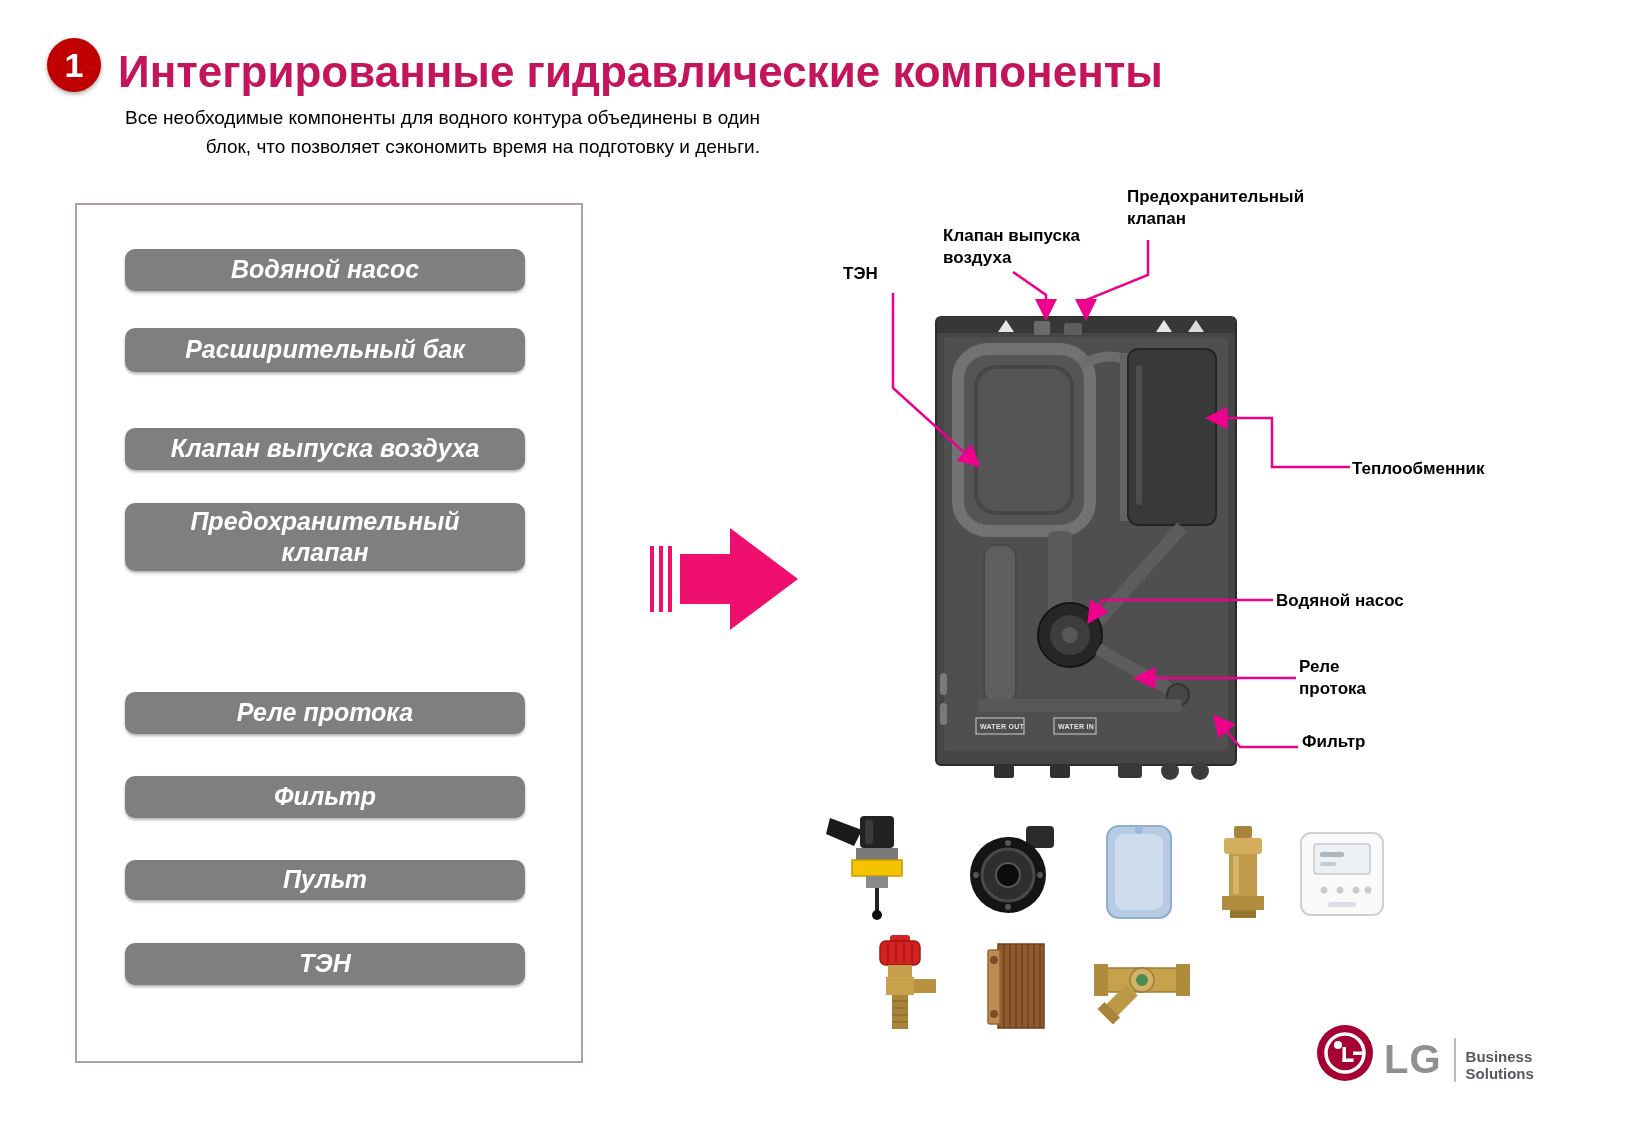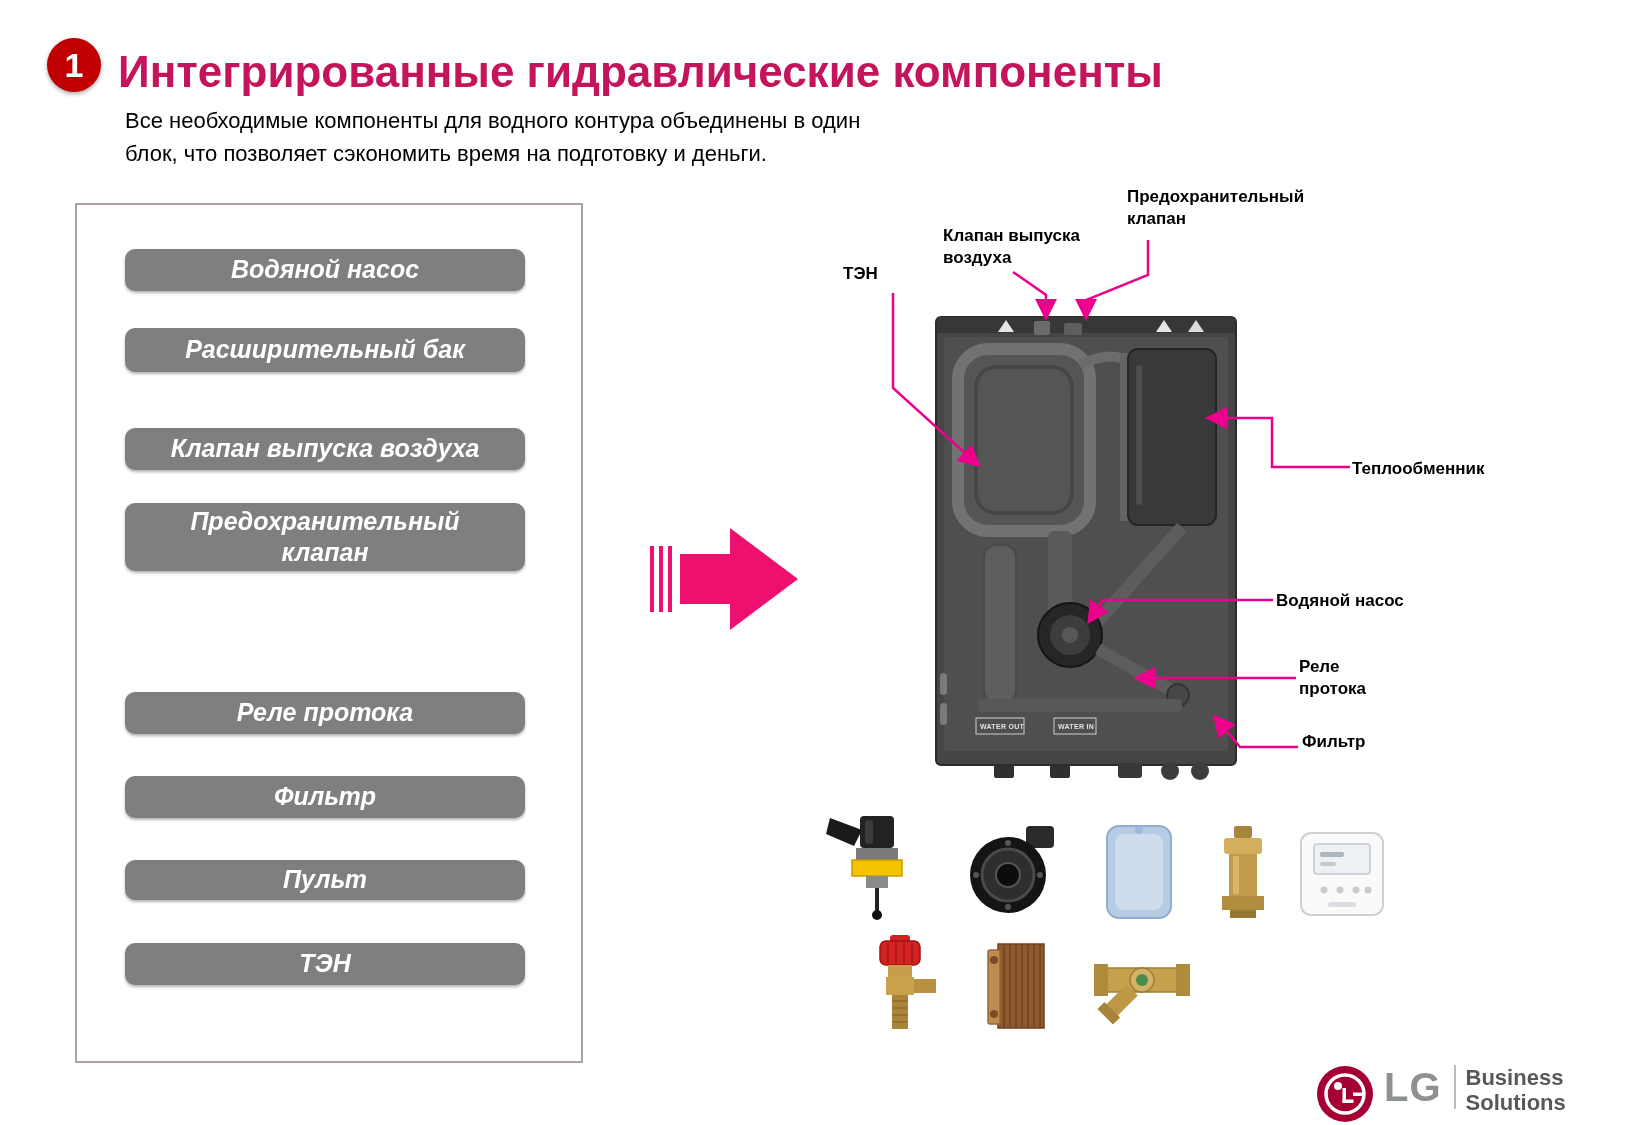--- a/index.html
+++ b/index.html
@@ -12,45 +12,45 @@
     --logo-magenta:#A50034;
   }
   *{margin:0;padding:0;box-sizing:border-box;}
   body{background:#fff;font-family:"Liberation Sans",sans-serif;}
   .slide{position:relative;width:1625px;height:1125px;background:#fff;overflow:hidden;}
 
   .badge{position:absolute;left:47px;top:38px;width:54px;height:54px;border-radius:50%;
     background:var(--badge-red);color:#fff;font-weight:bold;font-size:34px;
     display:flex;align-items:center;justify-content:center;box-shadow:0 2px 4px rgba(0,0,0,.35);}
   .title{position:absolute;left:118px;top:47px;font-size:44px;font-weight:bold;color:var(--title-crimson);white-space:nowrap;}
-  .subtitle{position:absolute;left:125px;top:104px;font-size:22px;color:#000;line-height:1.5;}
+  .subtitle{position:absolute;left:125px;top:104px;font-size:19px;color:#000;line-height:1.5;text-align:right;}
 
   .panel{position:absolute;left:75px;top:203px;width:508px;height:860px;background:#fff;
     border:2px solid var(--panel-border);}
   .comp-btn{position:absolute;left:48px;width:400px;background:var(--button-gray);
     border-radius:10px;color:#fff;font-weight:bold;font-style:italic;font-size:25px;
     display:flex;align-items:center;justify-content:center;text-align:center;
     box-shadow:0 2px 3px rgba(0,0,0,.3);line-height:1.25;}
   .two-line{padding:0 58px;}
 
   .arrow{position:absolute;left:650px;top:518px;}
 
   .unit{position:absolute;left:930px;top:305px;}
   .unit text{font-family:"Liberation Sans",sans-serif;font-weight:bold;letter-spacing:.3px;}
 
   .callout-lines{position:absolute;left:830px;top:180px;pointer-events:none;}
   .callout-label{position:absolute;font-size:17px;font-weight:bold;color:#000;line-height:1.3;}
   .nowrap{white-space:nowrap;}
 
   .product{position:absolute;}
 
-  .logo{position:absolute;left:1316px;top:1065px;display:flex;align-items:flex-start;}
+  .logo{position:absolute;left:1316px;top:1024px;display:flex;align-items:flex-end;}
   .lg-text{font-size:40px;font-weight:bold;color:#8e9192;letter-spacing:1px;margin-left:10px;}
   .logo-divider{width:2px;height:44px;background:#b9bcbe;margin:0 10px 0 12px;}
-  .logo-lines{font-size:22px;font-weight:bold;color:#55595c;line-height:1.15;}
+  .logo-lines{font-size:15px;font-weight:bold;color:#55595c;line-height:1.15;}
 </style>
 </head>
 <body>
 
 <div class="slide">
 
   <div class="badge">1</div>
   <div class="title">Интегрированные гидравлические компоненты</div>
   <div class="subtitle">
     <div>Все необходимые компоненты для водного контура объединены в один</div>

